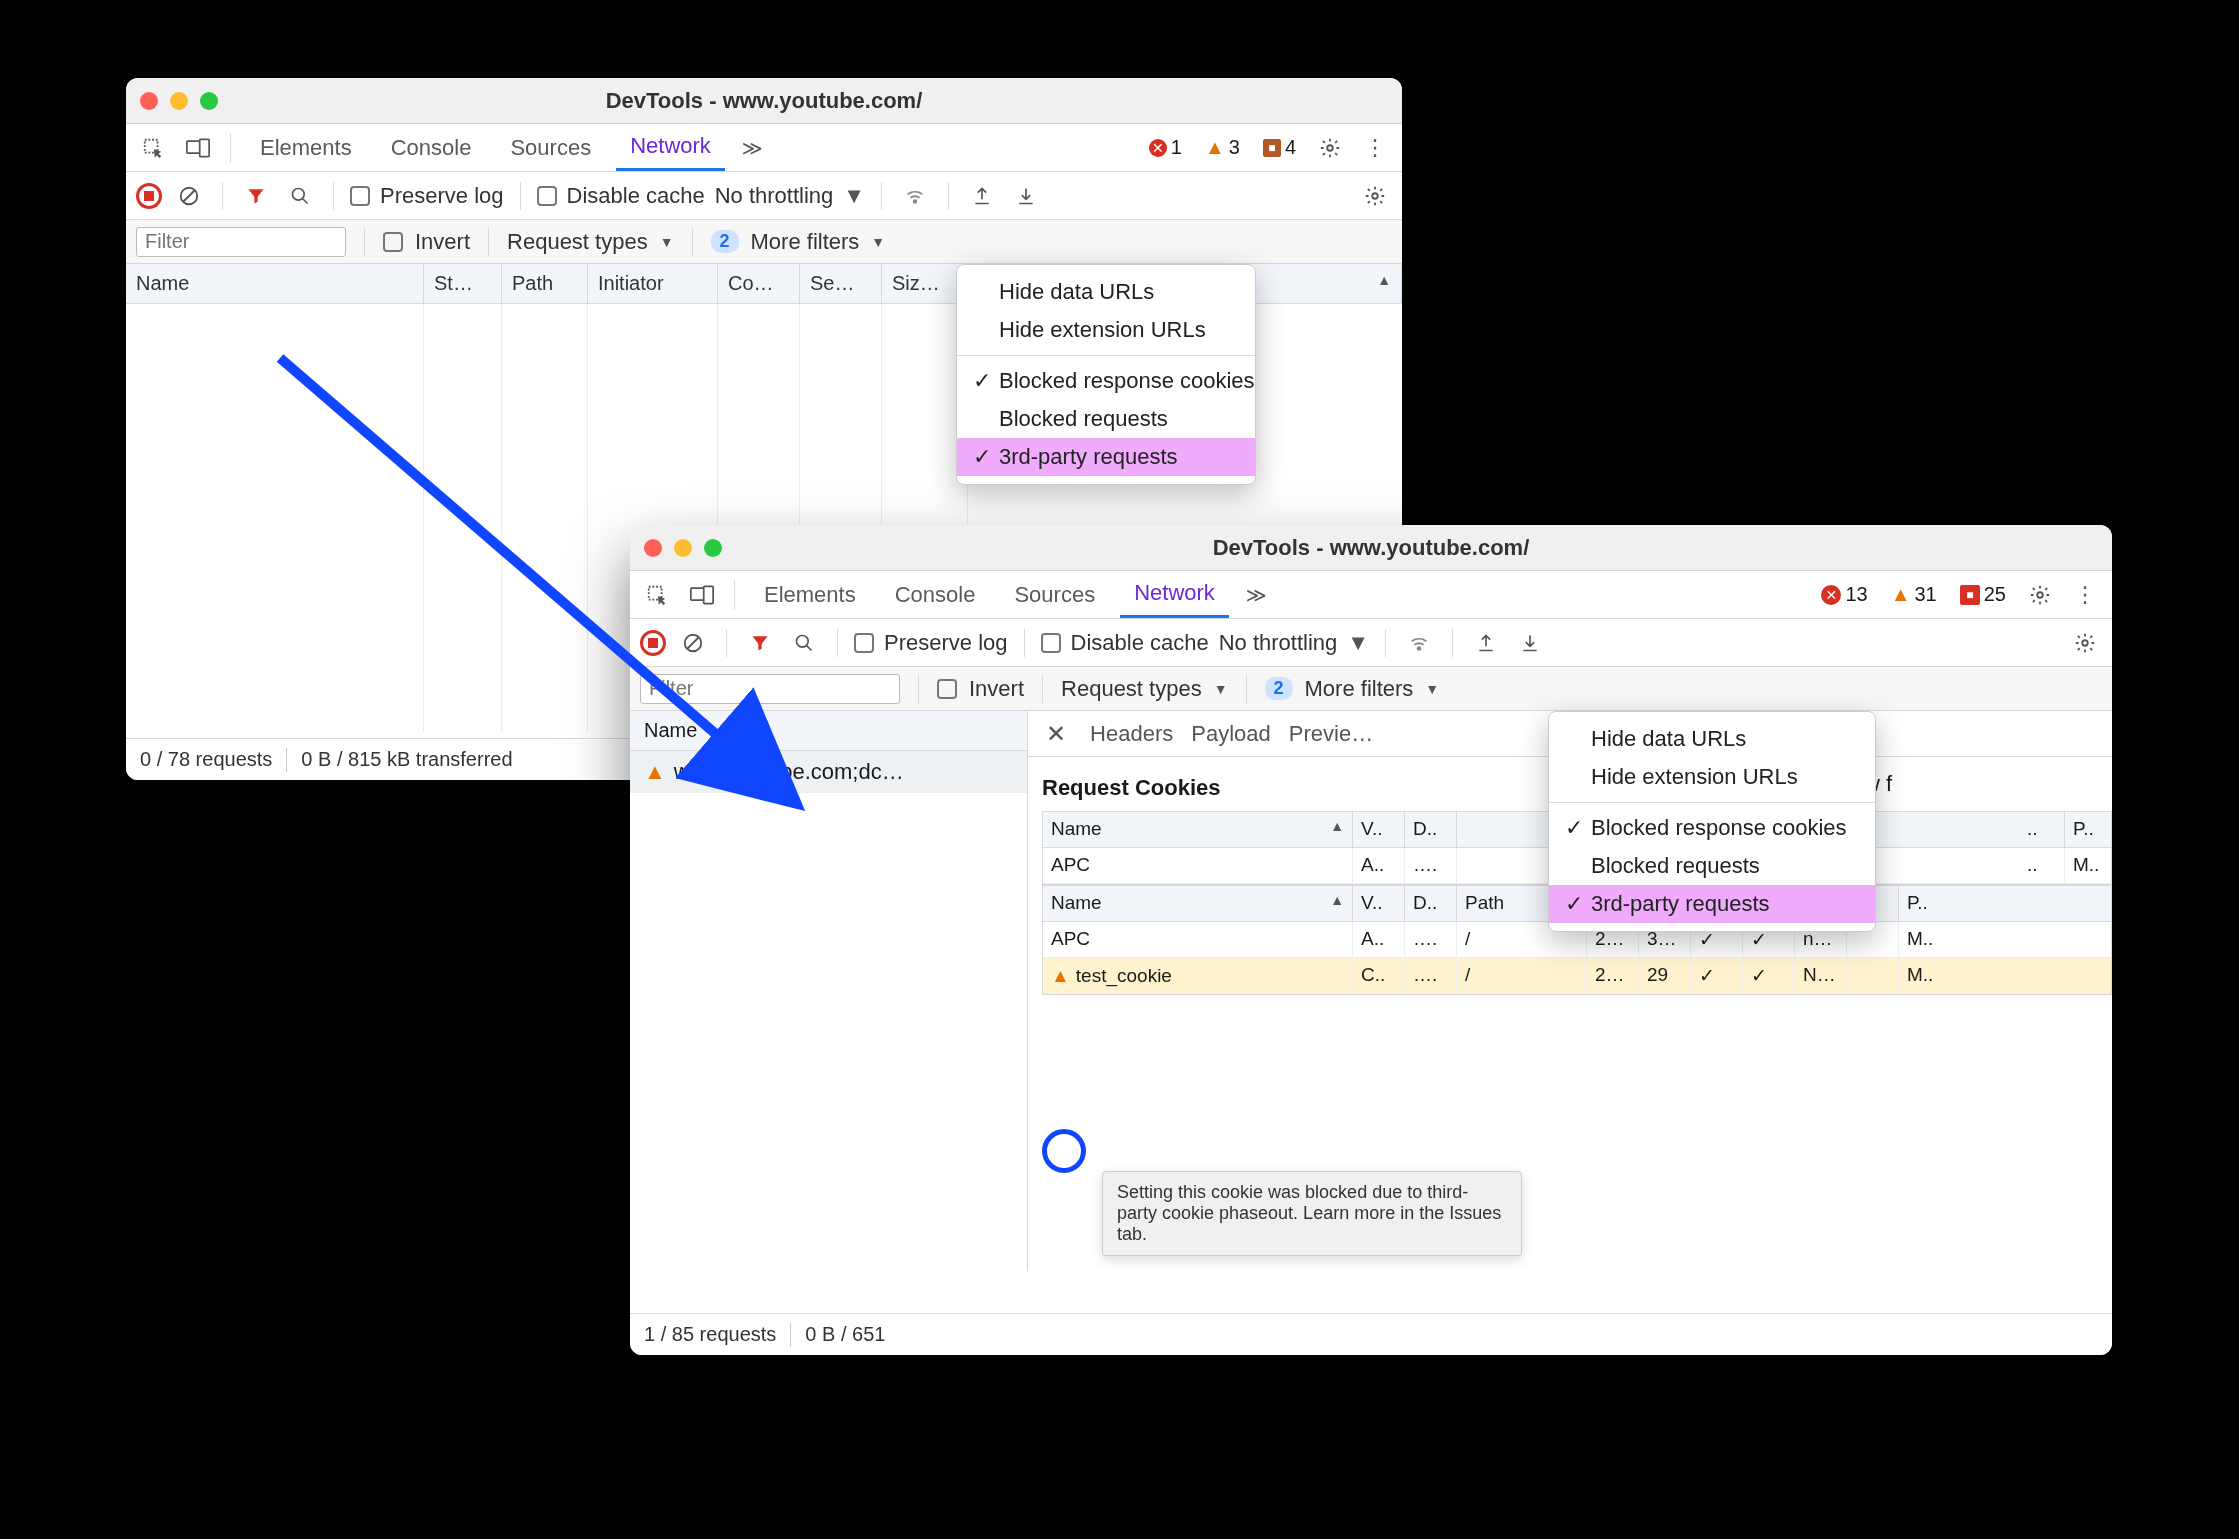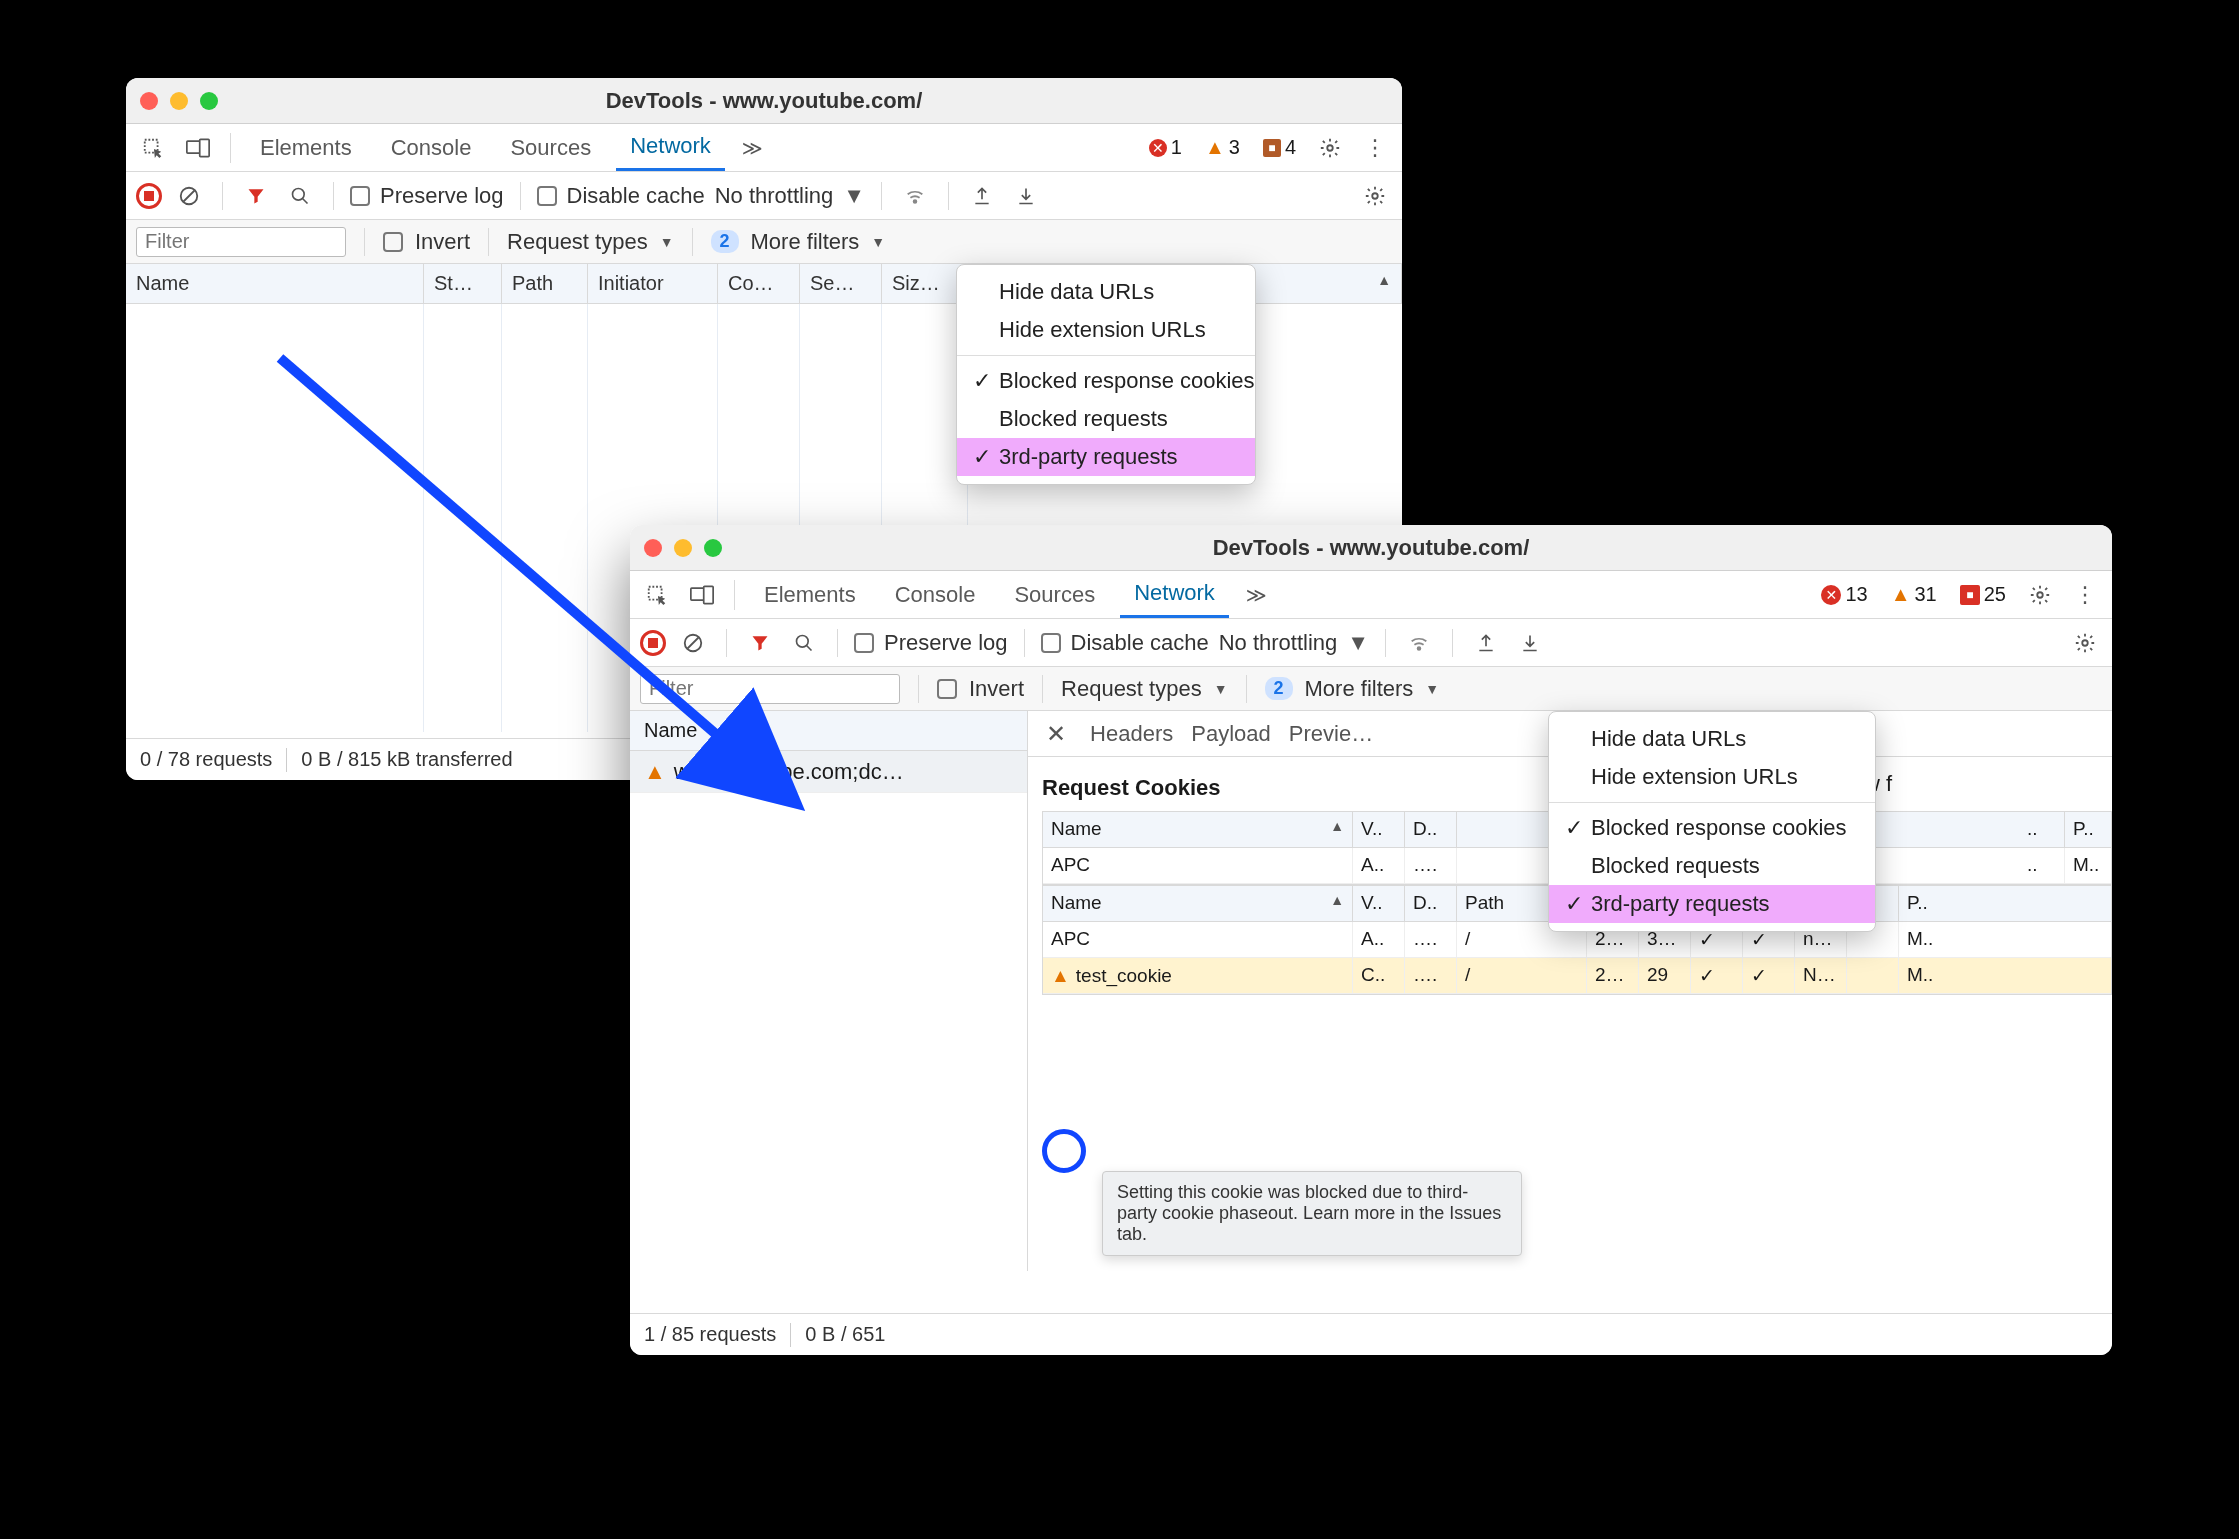--- a/index.html
+++ b/index.html
@@ -40,21 +40,21 @@
     border-bottom: 1px solid #d9d9d9;
     padding: 0 10px;
     gap: 11px;
   }
   .iconbtn {
     width: 34px; height: 34px; display: inline-flex; align-items:center; justify-content:center;
     color: #555;
   }
   .divider { width: 1px; height: 30px; background: #d9d9d9; margin: 0 4px; }
   .tab { padding: 0 14px; height: 100%; display:flex; align-items:center; color: #5a5a5a; }
-  .tab.active { color: #0369a1; border-bottom: 3px solid #1a73e8; font-weight: 500; }
+  .tab.active { color: #6d28d9; border-bottom: 3px solid #1a73e8; font-weight: 500; }
   .chev { font-size: 20px; color: #555; padding: 0 6px; }
   .spacer { flex: 1; }
   .status-badge { display:flex; align-items:center; gap:4px; padding: 0 6px; font-size: 20px; }
   .info { color: #fff; background:#b15a28; font-size:12px; width:18px; height:18px; display:inline-flex; align-items:center; justify-content:center; border-radius:2px;}
   .toolbar-row {
     display:flex; align-items:center; height: 48px;
     border-bottom: 1px solid #d9d9d9;
     padding: 0 10px; gap: 10px;
   }
   .record-btn { width:26px; height:26px; border:3px solid #d93025; border-radius:50%; display:inline-flex; align-items:center; justify-content:center; }

